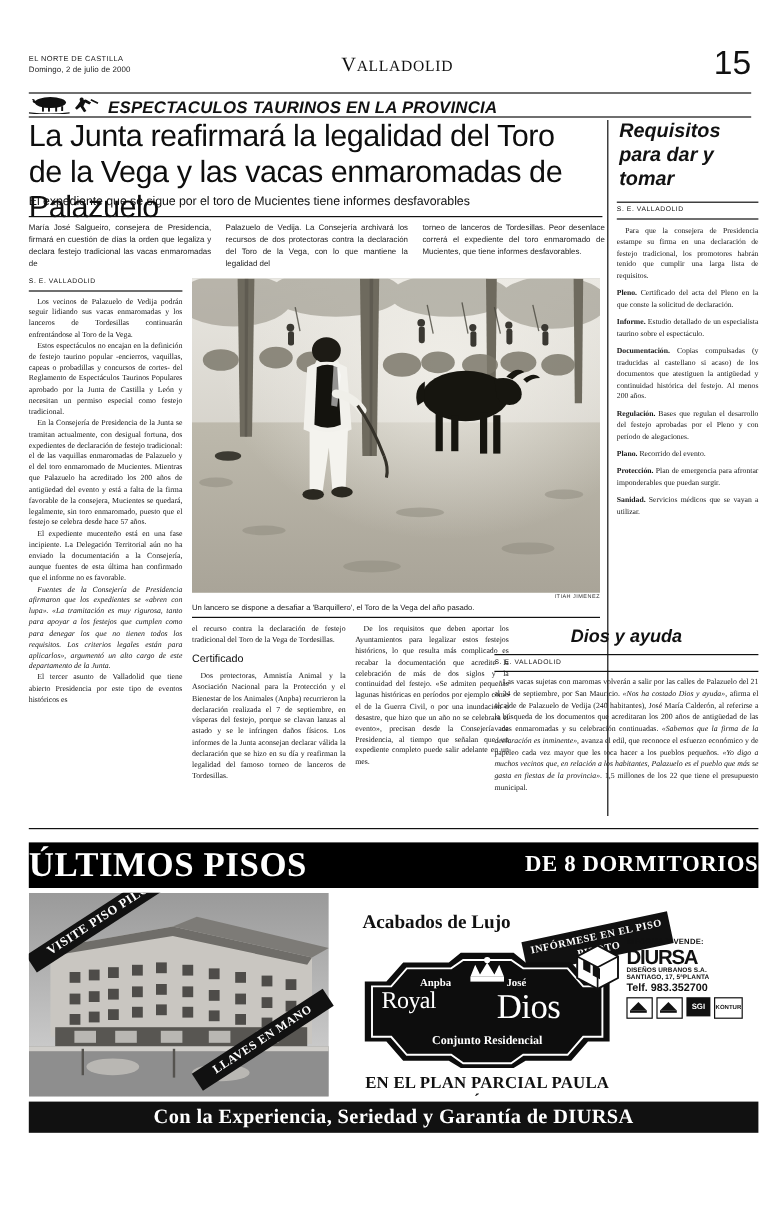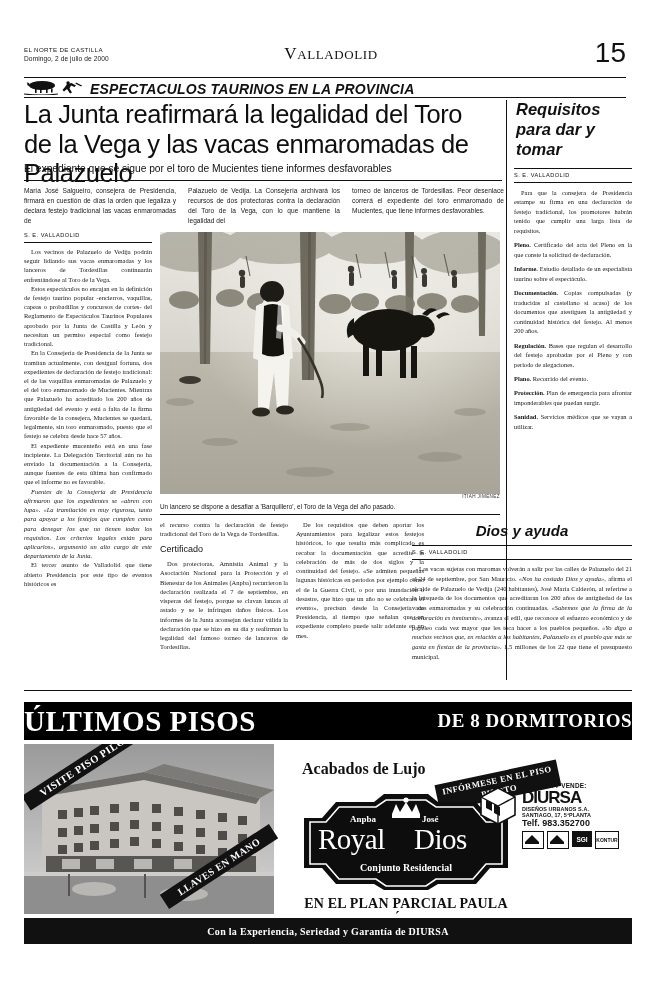--- a/index.html
+++ b/index.html
@@ -88,21 +88,21 @@
   
   .ad{position:absolute;left:24px;top:702px;width:608px;height:252px;background:#fff;}
   .ad-band{position:absolute;left:0;top:0;width:608px;height:38px;background:#000;}
   .ad-band-txt{position:absolute;left:0;top:0;width:608px;height:38px;
      display:flex;align-items:center;justify-content:space-between;gap:24px;color:#fff;}
   .ad-big{font-family:"Liberation Serif",serif;font-weight:700;font-size:29px;letter-spacing:.5px;}
   .ad-small{font-family:"Liberation Serif",serif;font-weight:700;font-size:19px;letter-spacing:.5px;}
   .ad-body{position:absolute;left:0;top:42px;width:608px;height:170px;overflow:hidden;background:#fff;}
   .ad-foot{position:absolute;left:0;top:216px;width:608px;height:26px;background:#111;
      display:flex;align-items:center;justify-content:center;}
-  .ad-foot span{font-family:"Liberation Serif",serif;font-weight:700;font-size:10px;color:#fff;letter-spacing:.3px;}
+  .ad-foot span{font-family:"Liberation Serif",serif;font-weight:700;font-size:17px;color:#fff;letter-spacing:.3px;}
 
   .sticker{position:absolute;background:#111;color:#fff;font-family:"Liberation Serif",serif;
      font-weight:700;letter-spacing:.5px;text-align:center;white-space:nowrap;}
   .ad-sub{position:absolute;left:278px;top:16px;font-family:"Liberation Serif",serif;
      font-weight:700;font-size:16px;color:#111;}
   .plan-line{position:absolute;left:272px;top:152px;width:220px;text-align:center;
      font-family:"Liberation Serif",serif;font-weight:700;font-size:14px;color:#111;letter-spacing:.2px;}
 
   .diursa{position:absolute;left:498px;top:38px;width:110px;}
   .di-label{font-family:"Liberation Sans",sans-serif;font-size:6.4px;font-weight:700;color:#111;letter-spacing:.2px;}
@@ -401,21 +401,21 @@
           <path d="M14 30 L30 30 L43 15 L80 15 L90 8 L130 8 L140 15 L177 15 L190 30 L206 30
                    L206 72 L190 72 L177 87 L140 87 L130 94 L90 94 L80 87 L43 87 L30 72 L14 72 Z" fill="none" stroke="#ffffff" stroke-width="1.6"></path>
           <g fill="#ffffff">
             <path d="M96 22 L100 12 L104 20 L110 10 L116 20 L120 12 L124 22 Z"></path>
             <rect x="96" y="22" width="28" height="4"></rect>
             <circle cx="110" cy="8" r="2.6"></circle>
           </g>
         </svg>
         <div style="position:absolute;left:54px;top:22px;color:#fff;font-family:'Liberation Serif',serif;font-weight:700;font-size:9px;">Anpba</div>
         <div style="position:absolute;left:126px;top:22px;color:#fff;font-family:'Liberation Serif',serif;font-weight:700;font-size:9px;">José</div>
-        <div style="position:absolute;left:22px;top:31px;color:#fff;font-family:'Liberation Serif',serif;font-size:29px;letter-spacing:-.5px;">Royal</div>
+        <div style="position:absolute;left:22px;top:31px;color:#fff;font-family:'Liberation Serif',serif;font-size:20px;letter-spacing:-.5px;">Royal</div>
         <div style="position:absolute;left:118px;top:31px;color:#fff;font-family:'Liberation Serif',serif;font-size:29px;letter-spacing:-.5px;">Dios</div>
         <div style="position:absolute;left:0;top:70px;width:220px;text-align:center;color:#fff;font-family:'Liberation Serif',serif;font-weight:700;font-size:10px;">Conjunto Residencial</div>
       </div>
 
       <div class="plan-line">EN EL PLAN PARCIAL PAULA LÓPEZ</div>
 
       <div class="diursa">
         <div style="position:absolute;left:-44px;top:4px;">
           <svg width="40" height="40" viewBox="0 0 40 40">
             <path d="M20 2 L37 11 L37 29 L20 38 L3 29 L3 11 Z" fill="#fff" stroke="#111" stroke-width="1.6"></path>

